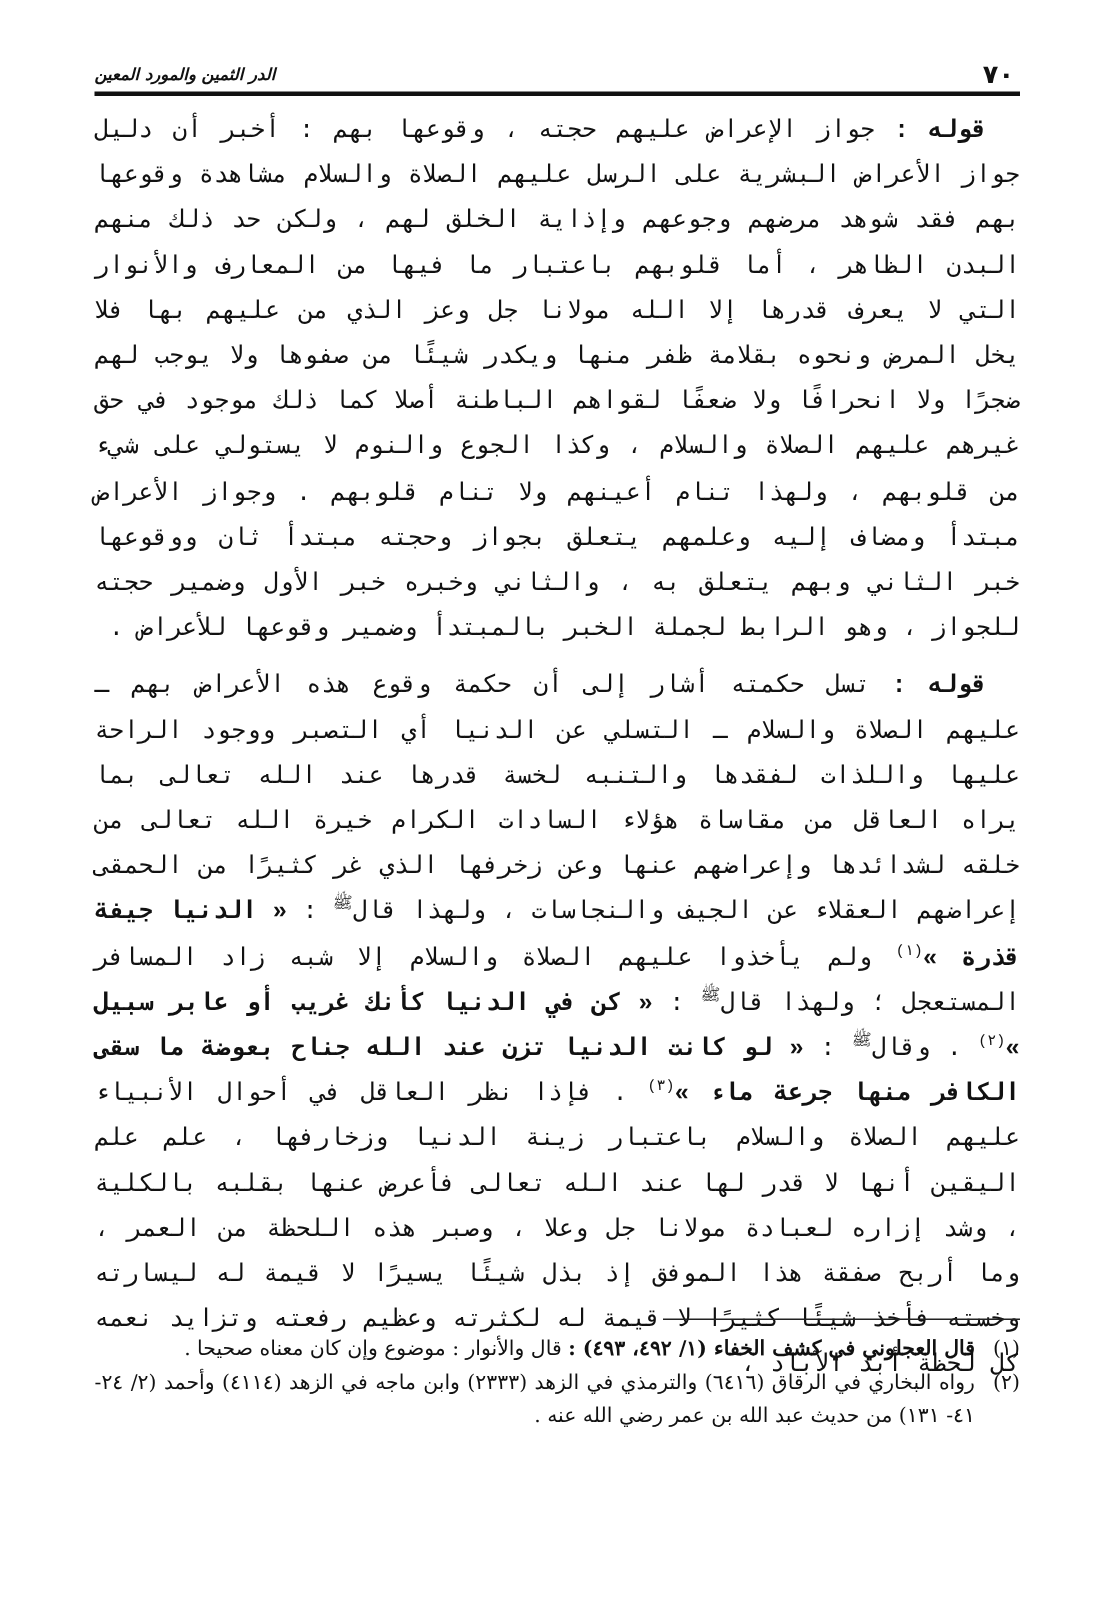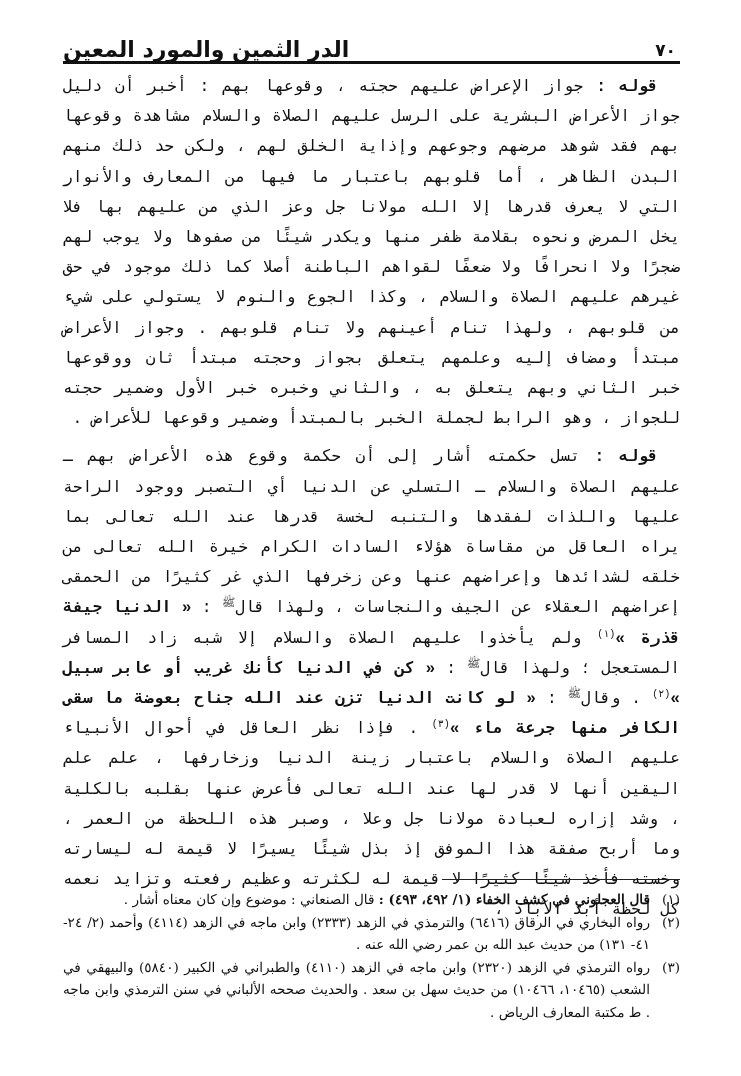--- a/index.html
+++ b/index.html
@@ -38,22 +38,23 @@
       font-family: "DejaVu Sans", "Liberation Sans", sans-serif;
       font-weight: bold;
       font-size: 17px;
       line-height: 20px;
       padding-right: 4px;
       text-align: center;
     }
     .book-title {
       font-family: "DejaVu Sans", "Liberation Sans", sans-serif;
       font-weight: bold;
-      font-size: 22px;
+      font-size: 11px;
       line-height: 20px;
+      font-style: italic;
     }
     .head-rule {
       position: absolute;
       top: 61px;
       left: 0;
       right: 0;
       height: 0;
       border-top: 3px solid #111111;
     }
     .body-text {
@@ -135,18 +136,17 @@
 
   <div class="body-text">
     <p><span class="lead">قوله :</span><span> جواز الإعراض عليهم حجته ، وقوعها بهم : أخبر أن دليل جواز الأعراض البشرية على الرسل عليهم الصلاة والسلام مشاهدة وقوعها بهم فقد شوهد مرضهم وجوعهم وإذاية الخلق لهم ، ولكن حد ذلك منهم البدن الظاهر ، أما قلوبهم باعتبار ما فيها من المعارف والأنوار التي لا يعرف قدرها إلا الله مولانا جل وعز الذي من عليهم بها فلا يخل المرض ونحوه بقلامة ظفر منها ويكدر شيئًا من صفوها ولا يوجب لهم ضجرًا ولا انحرافًا ولا ضعفًا لقواهم الباطنة أصلا كما ذلك موجود في حق غيرهم عليهم الصلاة والسلام ، وكذا الجوع والنوم لا يستولي على شيء من قلوبهم ، ولهذا تنام أعينهم ولا تنام قلوبهم . وجواز الأعراض مبتدأ ومضاف إليه وعلمهم يتعلق بجواز وحجته مبتدأ ثان ووقوعها خبر الثاني وبهم يتعلق به ، والثاني وخبره خبر الأول وضمير حجته للجواز ، وهو الرابط لجملة الخبر بالمبتدأ وضمير وقوعها للأعراض .</span></p>
 
     <p><span class="lead">قوله :</span><span> تسل حكمته أشار إلى أن حكمة وقوع هذه الأعراض بهم ـ عليهم الصلاة والسلام ـ التسلي عن الدنيا أي التصبر ووجود الراحة عليها واللذات لفقدها والتنبه لخسة قدرها عند الله تعالى بما يراه العاقل من مقاساة هؤلاء السادات الكرام خيرة الله تعالى من خلقه لشدائدها وإعراضهم عنها وعن زخرفها الذي غر كثيرًا من الحمقى إعراضهم العقلاء عن الجيف والنجاسات ، ولهذا قال</span><span class="saw">ﷺ</span><span> : </span><span class="hadith">« الدنيا جيفة قذرة »</span><sup class="fn-ref">(١)</sup><span> ولم يأخذوا عليهم الصلاة والسلام إلا شبه زاد المسافر المستعجل ؛ ولهذا قال</span><span class="saw">ﷺ</span><span> : </span><span class="hadith">« كن في الدنيا كأنك غريب أو عابر سبيل »</span><sup class="fn-ref">(٢)</sup><span> . وقال</span><span class="saw">ﷺ</span><span> : </span><span class="hadith">« لو كانت الدنيا تزن عند الله جناح بعوضة ما سقى الكافر منها جرعة ماء »</span><sup class="fn-ref">(٣)</sup><span> . فإذا نظر العاقل في أحوال الأنبياء عليهم الصلاة والسلام باعتبار زينة الدنيا وزخارفها ، علم علم اليقين أنها لا قدر لها عند الله تعالى فأعرض عنها بقلبه بالكلية ، وشد إزاره لعبادة مولانا جل وعلا ، وصبر هذه اللحظة من العمر ، وما أربح صفقة هذا الموفق إذ بذل شيئًا يسيرًا لا قيمة له ليسارته وخسته فأخذ شيئًا كثيرًا لا قيمة له لكثرته وعظيم رفعته وتزايد نعمه كل لحظة أبد الآباد ،</span></p>
   </div>
 
   <div class="fn-rule"></div>
 
   <div class="footnotes">
-    <p class="footnote"><span class="fn-num">(١)</span><span class="fn-lead">قال العجلوني في كشف الخفاء (١/ ٤٩٢، ٤٩٣) :</span><span> قال الصنعاني : موضوع وإن كان معناه أشار .</span></p>
+    <p class="footnote"><span class="fn-num">(١)</span><span class="fn-lead">قال العجلوني في كشف الخفاء (١/ ٤٩٢، ٤٩٣) :</span><span> قال والأنوار : موضوع وإن كان معناه صحيحا .</span></p>
     <p class="footnote"><span class="fn-num">(٢)</span><span>رواه البخاري في الرقاق (٦٤١٦) والترمذي في الزهد (٢٣٣٣) وابن ماجه في الزهد (٤١١٤) وأحمد (٢/ ٢٤- ٤١- ١٣١) من حديث عبد الله بن عمر رضي الله عنه .</span></p>
-    <p class="footnote"><span class="fn-num">(٣)</span><span>رواه الترمذي في الزهد (٢٣٢٠) وابن ماجه في الزهد (٤١١٠) والطبراني في الكبير (٥٨٤٠) والبيهقي في الشعب (١٠٤٦٥، ١٠٤٦٦) من حديث سهل بن سعد . والحديث صححه الألباني في سنن الترمذي وابن ماجه . ط مكتبة المعارف الرياض .</span></p>
   </div>
 
 </div>
 
 </body></html>

